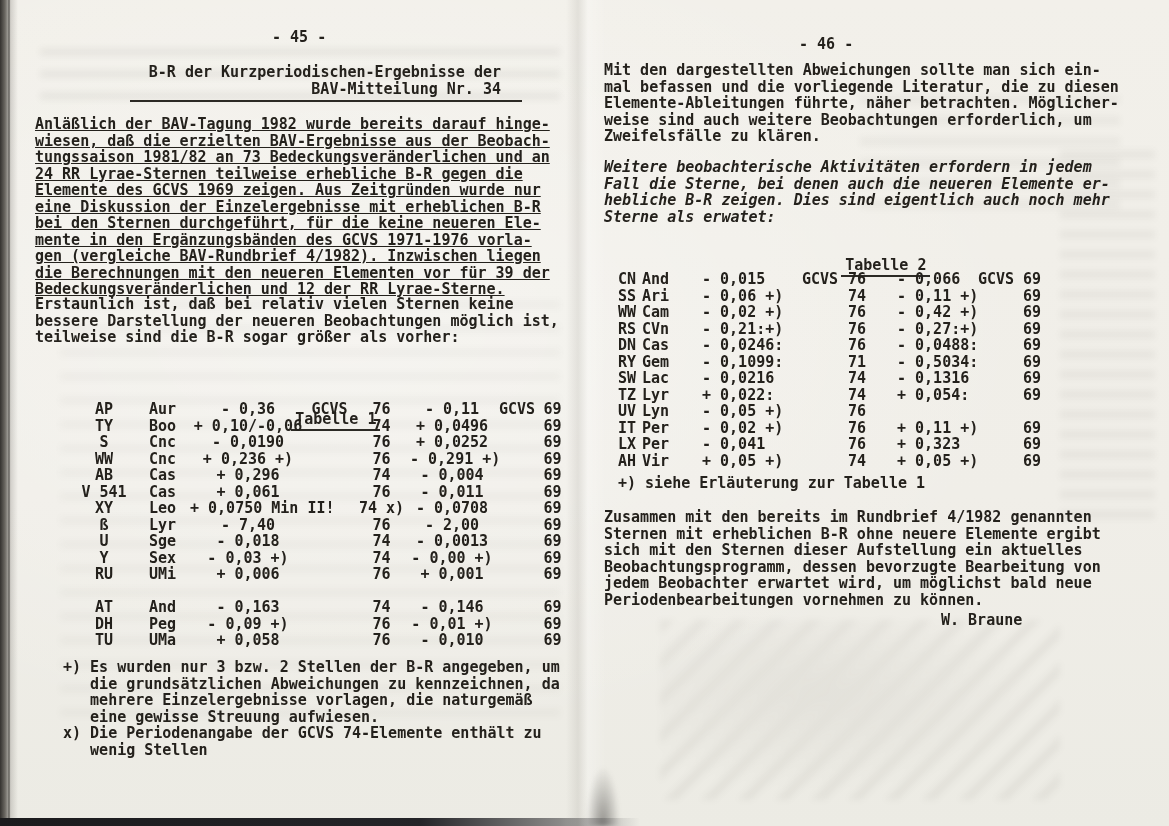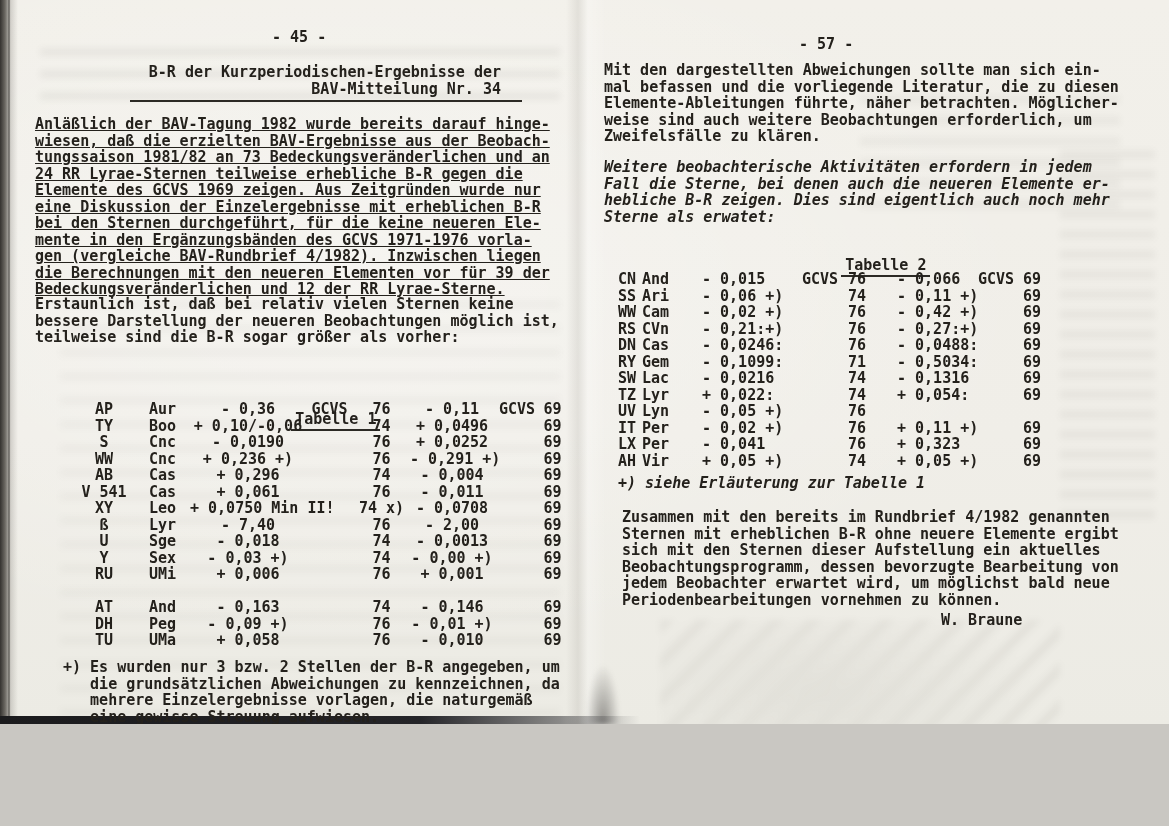--- a/index.html
+++ b/index.html
@@ -1,17 +1,17 @@
 <!DOCTYPE html>
 <html><head>
 <meta charset="utf-8">
 <style>
   html,body{margin:0;padding:0;background:#c9c7c2;}
   .scan{
-    position:relative;width:1169px;height:724px;overflow:hidden;
+    position:relative;width:1169px;height:826px;overflow:hidden;
     background:
       radial-gradient(ellipse at 30% 40%, rgba(255,255,255,.35), rgba(0,0,0,0) 60%),
       linear-gradient(180deg,#f2f0ea 0%,#f0eee8 60%,#ecebe4 100%);
     font-family:"DejaVu Sans Mono","Liberation Mono",monospace;
     font-weight:bold;
     font-size:15px;line-height:16.5px;
     color:#24211c;
   }
   .abs{position:absolute;white-space:pre;}
   
@@ -240,21 +240,21 @@
 
     <div class="abs" style="left:63px;top:659px;">+) Es wurden nur 3 bzw. 2 Stellen der B-R angegeben, um
    die grundsätzlichen Abweichungen zu kennzeichnen, da
    mehrere Einzelergebnisse vorlagen, die naturgemäß
    eine gewisse Streuung aufwiesen.
 x) Die Periodenangabe der GCVS 74-Elemente enthält zu
    wenig Stellen</div>
   </div>
 
   <div>
-    <div class="abs" style="left:799px;top:36px;">- 57 -</div>
+    <div class="abs" style="left:799px;top:36px;">- 46 -</div>
 
     <div class="abs" style="left:604px;top:62px;">Mit den dargestellten Abweichungen sollte man sich ein-
 mal befassen und die vorliegende Literatur, die zu diesen
 Elemente-Ableitungen führte, näher betrachten. Möglicher-
 weise sind auch weitere Beobachtungen erforderlich, um
 Zweifelsfälle zu klären.</div>
 
     <div class="abs" style="left:604px;top:159px;font-style:italic;">Weitere beobachterische Aktivitäten erfordern in jedem
 Fall die Sterne, bei denen auch die neueren Elemente er-
 hebliche B-R zeigen. Dies sind eigentlich auch noch mehr
@@ -382,23 +382,23 @@
             <span>+ 0,05 +)</span>
             <span></span>
             <span>74</span>
             <span>+ 0,05 +)</span>
             <span></span>
             <span>69</span>
           </div>
         </div>
     </div>
 
-    <div class="abs" style="left:618px;top:475px;font-style:italic;">+) siehe Erläuterung zur Tabelle 1</div>
-
-    <div class="abs" style="left:604px;top:509px;margin-left:18px;">Zusammen mit den bereits im Rundbrief 4/1982 genannten
+    <div class="abs" style="left:618px;top:475px;">+) siehe Erläuterung zur Tabelle 1</div>
+
+    <div class="abs" style="left:604px;top:509px;">Zusammen mit den bereits im Rundbrief 4/1982 genannten
 Sternen mit erheblichen B-R ohne neuere Elemente ergibt
 sich mit den Sternen dieser Aufstellung ein aktuelles
 Beobachtungsprogramm, dessen bevorzugte Bearbeitung von
 jedem Beobachter erwartet wird, um möglichst bald neue
 Periodenbearbeitungen vornehmen zu können.</div>
 
     <div class="abs sig">W. Braune</div>
   </div>
 </div>
 

